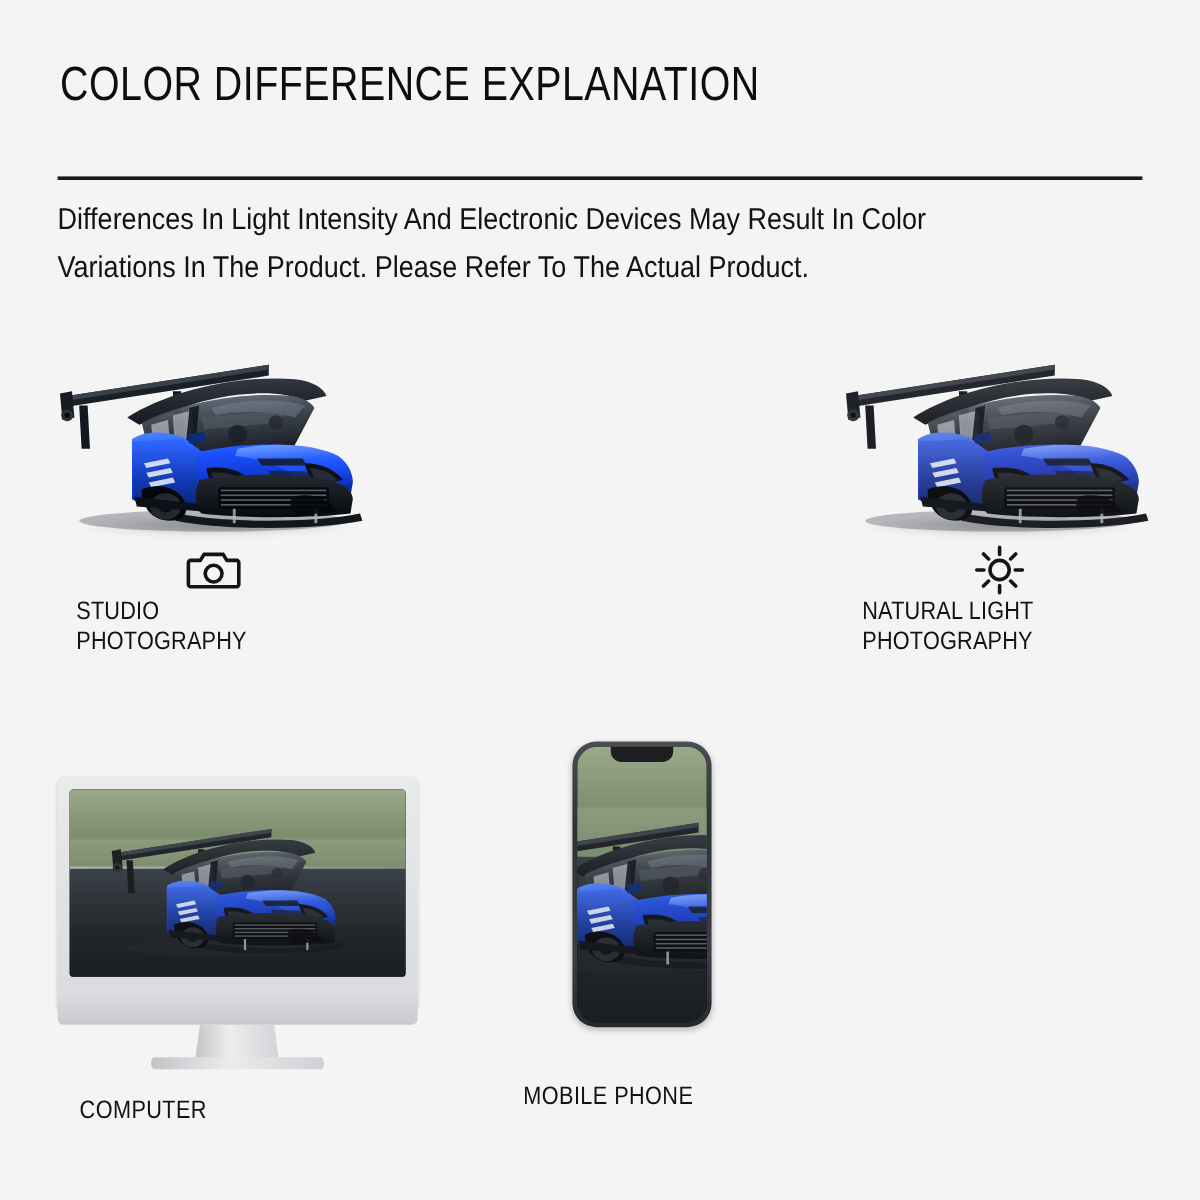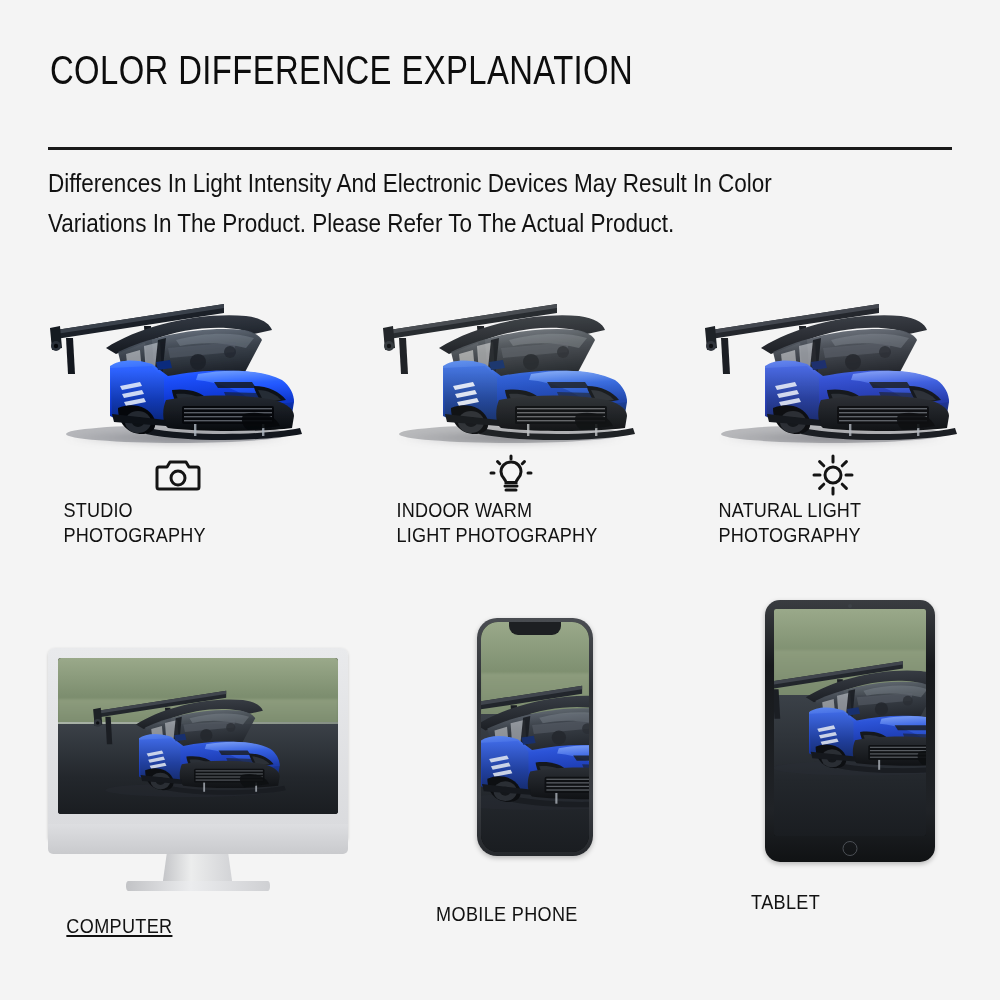--- a/index.html
+++ b/index.html
@@ -289,40 +289,20 @@
     <div class="icon">
       <svg width="46" height="36" viewBox="0 0 46 36" fill="none" stroke="#141414" stroke-width="3">
         <path d="M4 10h8l3-5h16l3 5h8a2 2 0 0 1 2 2v18a2 2 0 0 1-2 2H4a2 2 0 0 1-2-2V12a2 2 0 0 1 2-2z" stroke-linejoin="round"></path>
         <circle cx="23" cy="21" r="7"></circle>
       </svg>
     </div>
     <div class="caption">STUDIO
 PHOTOGRAPHY</div>
   </div>
 
-  <div class="cell" style="left:378px; top:282px; width:265px;">
-    <div class="carbox">
-      <div class="shadow"></div>
-      <div class="car tint-warm">
-        <svg viewBox="0 0 260 170">
-            <use href="#evo-car"></use>
-          </svg>
-      </div>
-    </div>
-    <div class="icon">
-      <svg width="44" height="42" viewBox="0 0 44 42" fill="none" stroke="#141414" stroke-width="3" stroke-linecap="round">
-        <path d="M22 8c-6 0-10 4.4-10 9.8 0 3.6 2 5.8 3.4 7.4 1 1.2 1.6 2 1.6 3.2h10
-                 c0-1.2.6-2 1.6-3.2C30 23.6 32 21.4 32 17.8 32 12.4 28 8 22 8z"></path>
-        <path d="M16 32h12M17 36h10"></path>
-        <path d="M22 2v3M8.6 7.6l2.1 2.1M35.4 7.6l-2.1 2.1M2 19h3M39 19h3"></path>
-      </svg>
-    </div>
-    <div class="caption">INDOOR WARM
-LIGHT PHOTOGRAPHY</div>
-  </div>
 
   <div class="cell" style="left:700px; top:282px; width:265px;">
     <div class="carbox">
       <div class="shadow"></div>
       <div class="car tint-natural">
         <svg viewBox="0 0 260 170">
             <use href="#evo-car"></use>
           </svg>
       </div>
     </div>
@@ -330,21 +310,21 @@
       <svg width="42" height="42" viewBox="0 0 42 42" fill="none" stroke="#141414" stroke-width="3" stroke-linecap="round">
         <circle cx="21" cy="21" r="8"></circle>
         <path d="M21 2v6M21 34v6M2 21h6M34 21h6
                  M7.6 7.6l4.2 4.2M30.2 30.2l4.2 4.2M34.4 7.6l-4.2 4.2M11.8 30.2l-4.2 4.2"></path>
       </svg>
     </div>
     <div class="caption">NATURAL LIGHT
 PHOTOGRAPHY</div>
   </div>
 
-  <div class="cell" style="left:45px; top:648px; width:305px;text-decoration:underline;">
+  <div class="cell" style="left:45px; top:648px; width:305px;">
     <div class="monitor">
       <div class="mon-body">
         <div class="mon-screen">
           <div class="scene">
             <div class="sky"></div>
               <div class="grass"></div>
             <div class="kerb"></div>
               <div class="asphalt"></div>
             <div class="car-wrap" style="left:8px; top:16px; width:250px; height:130px;">
               <svg viewBox="0 0 260 170" width="250" height="130">
@@ -375,35 +355,14 @@
                   <use href="#evo-car"></use>
                 </svg>
             </div>
           </div>
         </div>
       </div>
     </div>
     <div class="caption one" style="margin-top:46px;">MOBILE PHONE</div>
   </div>
 
-  <div class="cell" style="left:735px; top:600px; width:230px;">
-    <div class="tablet">
-      <div class="tab-frame">
-        <div class="tab-cam"></div>
-        <div class="tab-screen">
-          <div class="scene">
-            <div class="sky" style="height:36%"></div>
-            <div class="grass" style="top:18%;height:24%"></div>
-            <div class="asphalt" style="top:38%;height:62%"></div>
-            <div class="car-wrap" style="left:-16px; top:34px; width:214px; height:140px;">
-              <svg viewBox="0 0 260 170" width="214" height="140">
-                  <use href="#evo-car"></use>
-                </svg>
-            </div>
-          </div>
-        </div>
-        <div class="tab-home"></div>
-      </div>
-    </div>
-    <div class="caption one" style="margin-top:28px;">TABLET</div>
-  </div>
 
 </div>
 
 </body></html>

